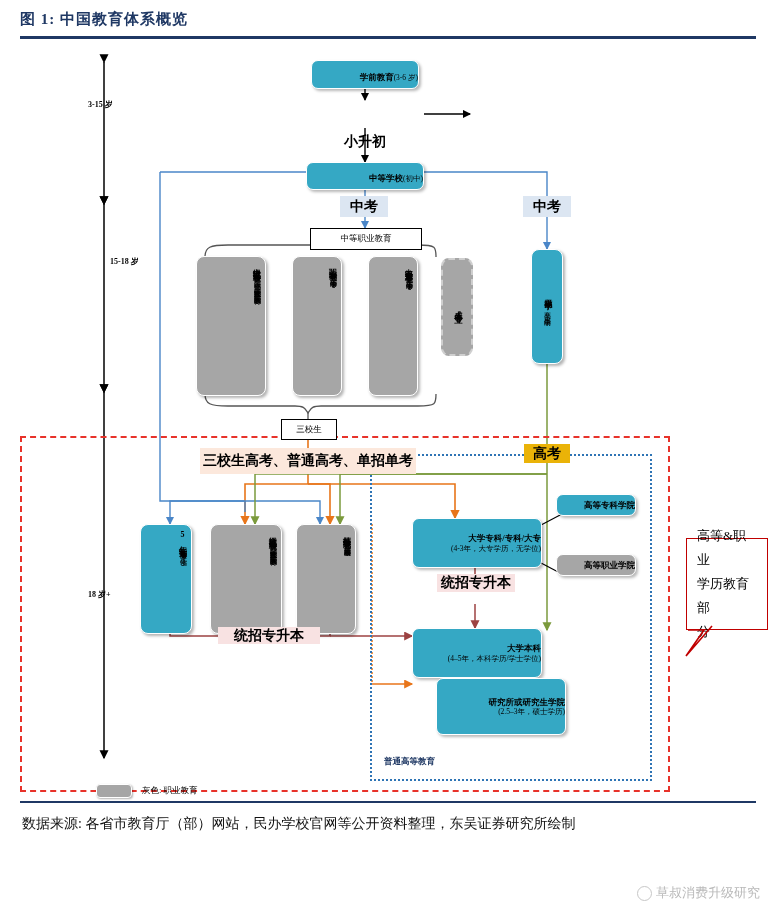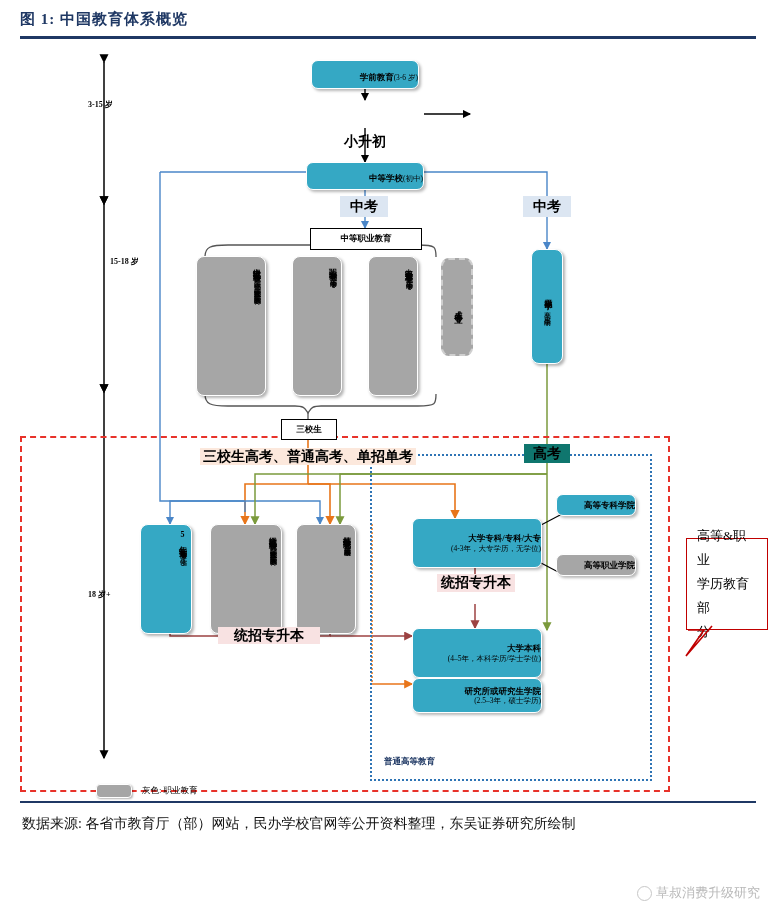--- a/index.html
+++ b/index.html
@@ -32,25 +32,25 @@
   .vnode{position:absolute;box-sizing:border-box;border-radius:8px;
          writing-mode:vertical-rl;text-orientation:upright;
          display:flex;align-items:flex-start;justify-content:flex-start;
          box-shadow:2px 2px 3px rgba(0,0,0,.3);z-index:3;padding:5px 4px;gap:2px;}
   .vnode .vt1{font-size:8px;font-weight:bold;letter-spacing:1px;}
   .vnode .vt2{font-size:7px;letter-spacing:0px;line-height:1.15;}
   .dashbox{background:#A6A6A6;border:2px dashed #cfcfcf;box-shadow:none;}
 
   .plainbox{position:absolute;box-sizing:border-box;background:#fff;border:1px solid #000;
             display:flex;align-items:center;justify-content:center;font-size:8.5px;
-            font-weight:bold;z-index:4;}
+            font-weight:normal;z-index:4;}
   .lblbox{position:absolute;box-sizing:border-box;display:flex;align-items:center;
           justify-content:center;font-size:14px;font-weight:bold;z-index:4;}
   .lbl-blue{background:#DCE6F2;}
-  .lbl-green{background:#0f766e;}
+  .lbl-green{background:#eab308;}
   .lbl-pink{background:#F8E2E2;}
   .lbl-peach{background:#FCE8DC;}
 
   #redzone{position:absolute;border:2.5px dashed #E8322A;z-index:1;}
   #bluezone{position:absolute;border:2px dotted #2E74B5;z-index:1;}
   #ptgaodeng{position:absolute;font-size:8.5px;font-weight:bold;color:#1F3864;z-index:4;}
 
   
   #callout{position:absolute;border:1.5px solid #C00000;background:#fff;z-index:5;
            display:flex;flex-direction:column;justify-content:center;padding:8px 10px;box-sizing:border-box;}
@@ -199,21 +199,21 @@
     <span class="vt1">成人中等专业</span>
   </div>
 
   <div class="vnode blue" style="left:531px;top:205px;width:32px;height:115px;justify-content:center;align-items:center;">
     <span class="vt1">高级中学</span>
     <span class="vt2">(普高，高中学历)</span>
   </div>
 
   <div class="plainbox" style="left:281px;top:375px;width:56px;height:21px;">三校生</div>
 
-  <div class="lblbox lbl-peach" style="left:200px;top:404px;width:216px;height:17px;text-align:right;">三校生高考、普通高考、单招单考</div>
+  <div class="lblbox lbl-peach" style="left:200px;top:404px;width:216px;height:26px;text-align:right;">三校生高考、普通高考、单招单考</div>
 
   <div class="lblbox lbl-green" style="left:524px;top:400px;width:46px;height:19px;">高考</div>
 
   <div class="vnode blue" style="left:140px;top:480px;width:52px;height:110px;">
     <span class="vt1">5年制大专</span>
     <span class="vt2">（同等大专学历，无学位）</span>
   </div>
 
   <div class="vnode gray" style="left:210px;top:480px;width:72px;height:110px;">
     <span class="vt1">高级技工学校</span>
@@ -232,21 +232,21 @@
     <span class="t2">(4-3年，大专学历，无学位)</span>
   </div>
 
   <div class="lblbox lbl-pink" style="left:437px;top:530px;width:78px;height:18px;">统招专升本</div>
 
   <div class="node blue" style="left:412px;top:584px;width:130px;height:50px;">
     <span class="t1">大学本科</span>
     <span class="t2">(4–5年，本科学历/学士学位)</span>
   </div>
 
-  <div class="node blue" style="left:412px;top:634px;width:130px;height:35px;">
+  <div class="node blue" style="left:436px;top:634px;width:130px;height:57px;">
     <span class="t1">研究所或研究生学院</span>
     <span class="t2">(2.5–3年，硕士学历)</span>
   </div>
 
   <div class="node blue" style="left:556px;top:450px;width:80px;height:22px;">
     <span class="t1">高等专科学院</span>
   </div>
 
   <div class="node gray" style="left:556px;top:510px;width:80px;height:22px;">
     <span class="t1">高等职业学院</span>

